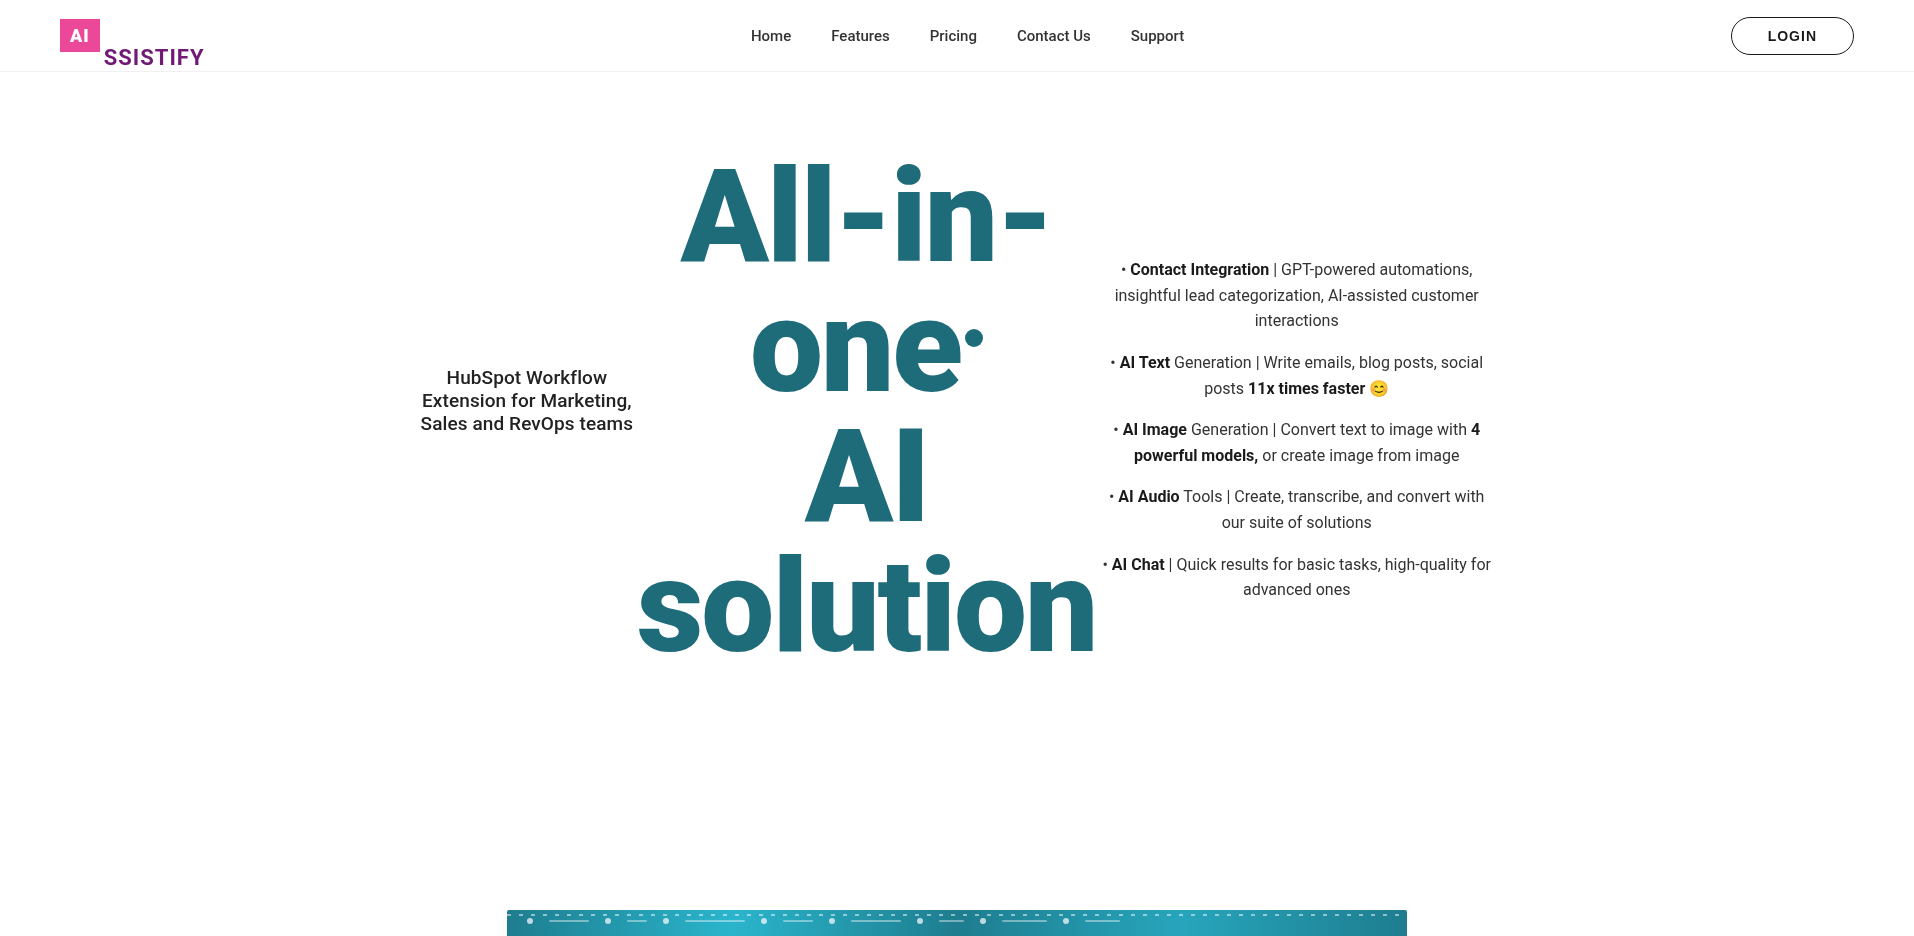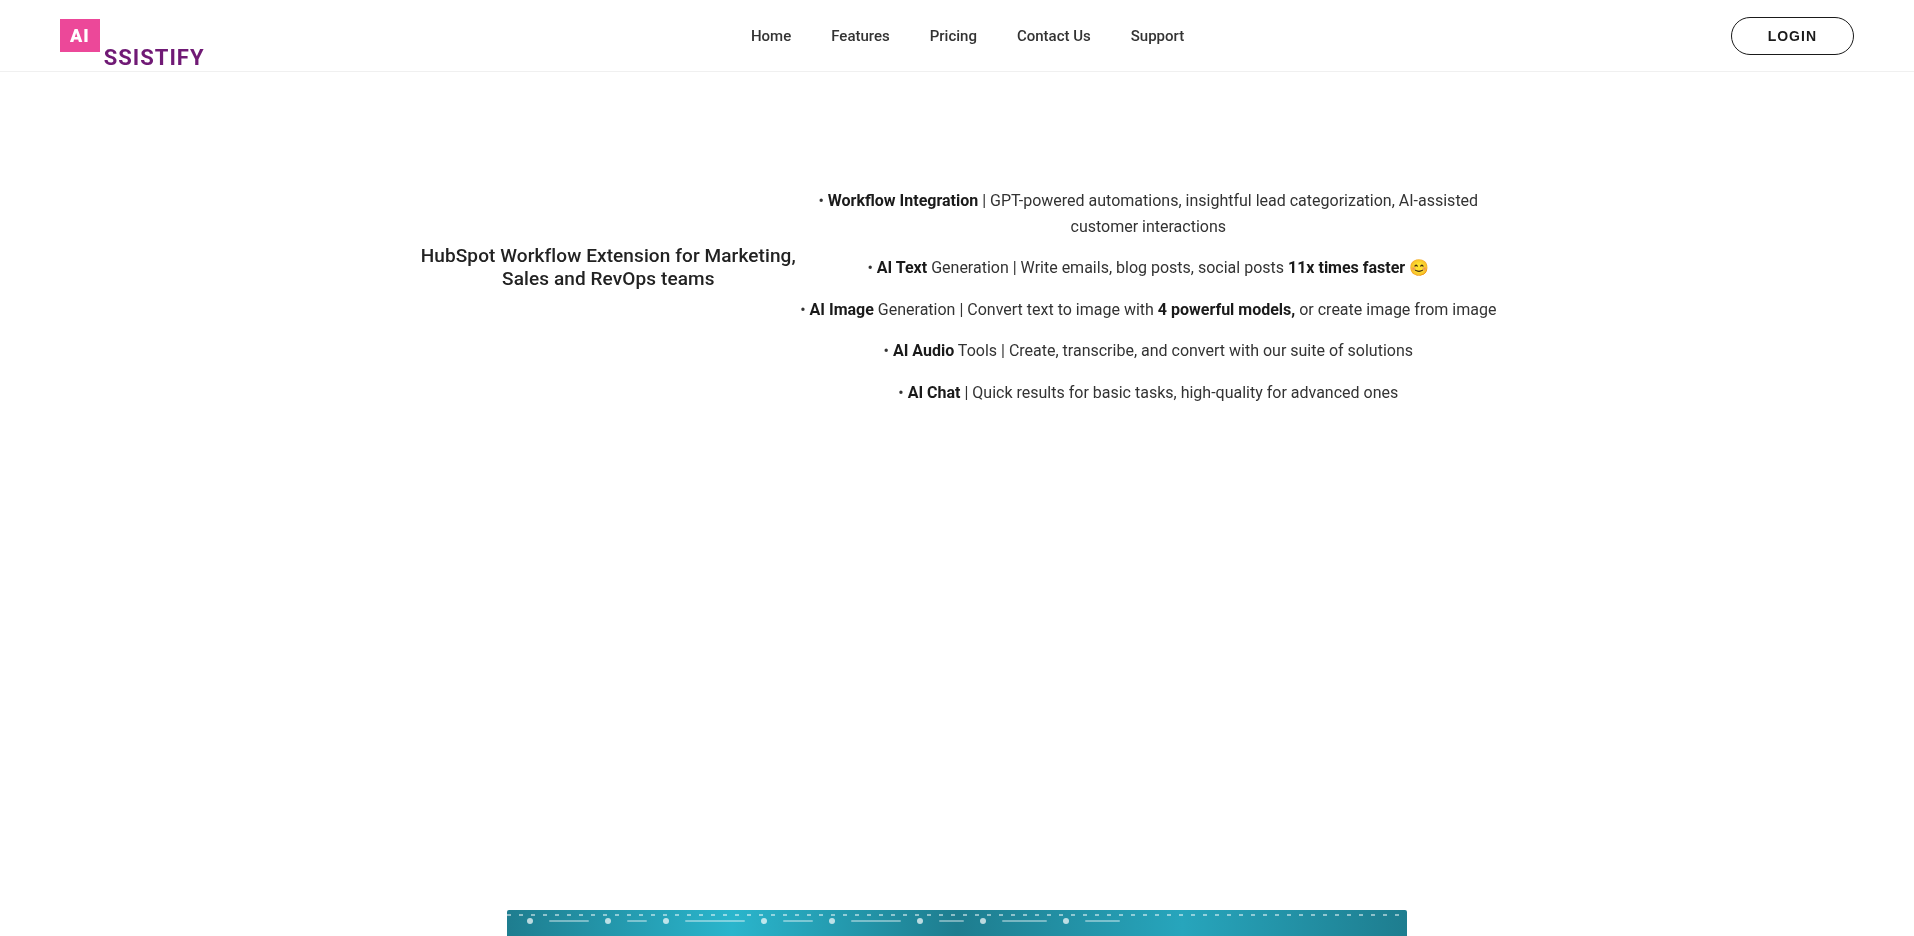--- a/index.html
+++ b/index.html
@@ -229,25 +229,31 @@
     </li>
   </ul>
 
   <button class="login-btn">LOGIN</button>
 </nav>
 
 <main>
   <section class="hero">
     <p class="hero-subtitle">HubSpot Workflow Extension for Marketing, Sales and RevOps teams</p>
 
+    <div>
+      <span class="hero-title-line1">
+        All-in-one<span class="hero-title-dot"></span>
+      </span>
+      <span class="hero-title-line2">AI solution</span>
+    </div>
 
     <div class="hero-features">
 
       <p class="feature-line">
-        • <strong>Workflow Integration</strong> | GPT-powered automations, insightful lead categorization, AI-assisted customer interactions
+        • <strong>Contact Integration</strong> | GPT-powered automations, insightful lead categorization, AI-assisted customer interactions
       </p>
 
       <p class="feature-line">
         • <strong>AI Text</strong> Generation | Write emails, blog posts, social posts <strong>11x times faster</strong> 😊
       </p>
 
       <p class="feature-line">
         • <strong>AI Image</strong> Generation | Convert text to image with <strong>4 powerful models,</strong> or create image from image
       </p>
 

